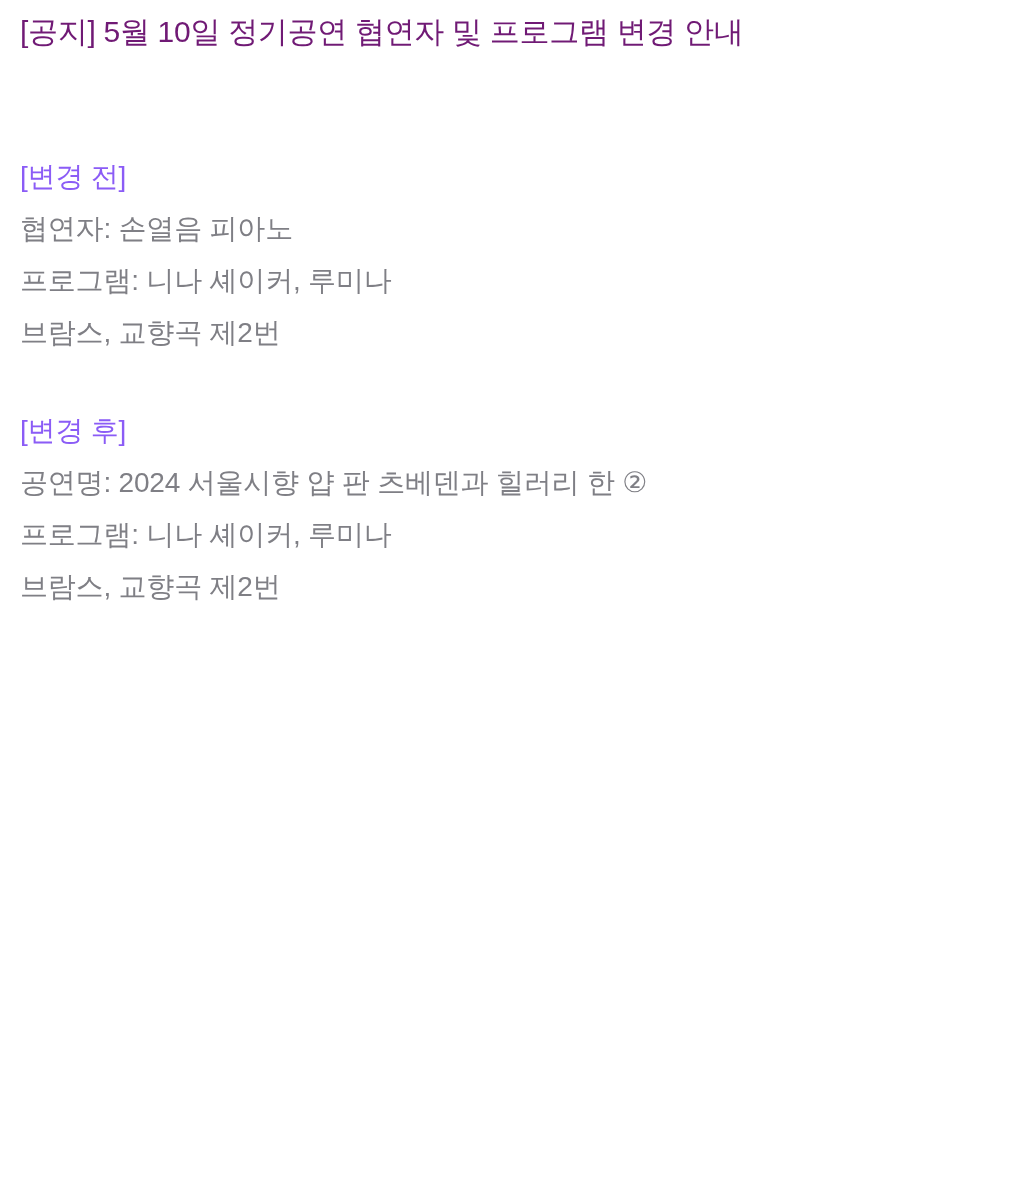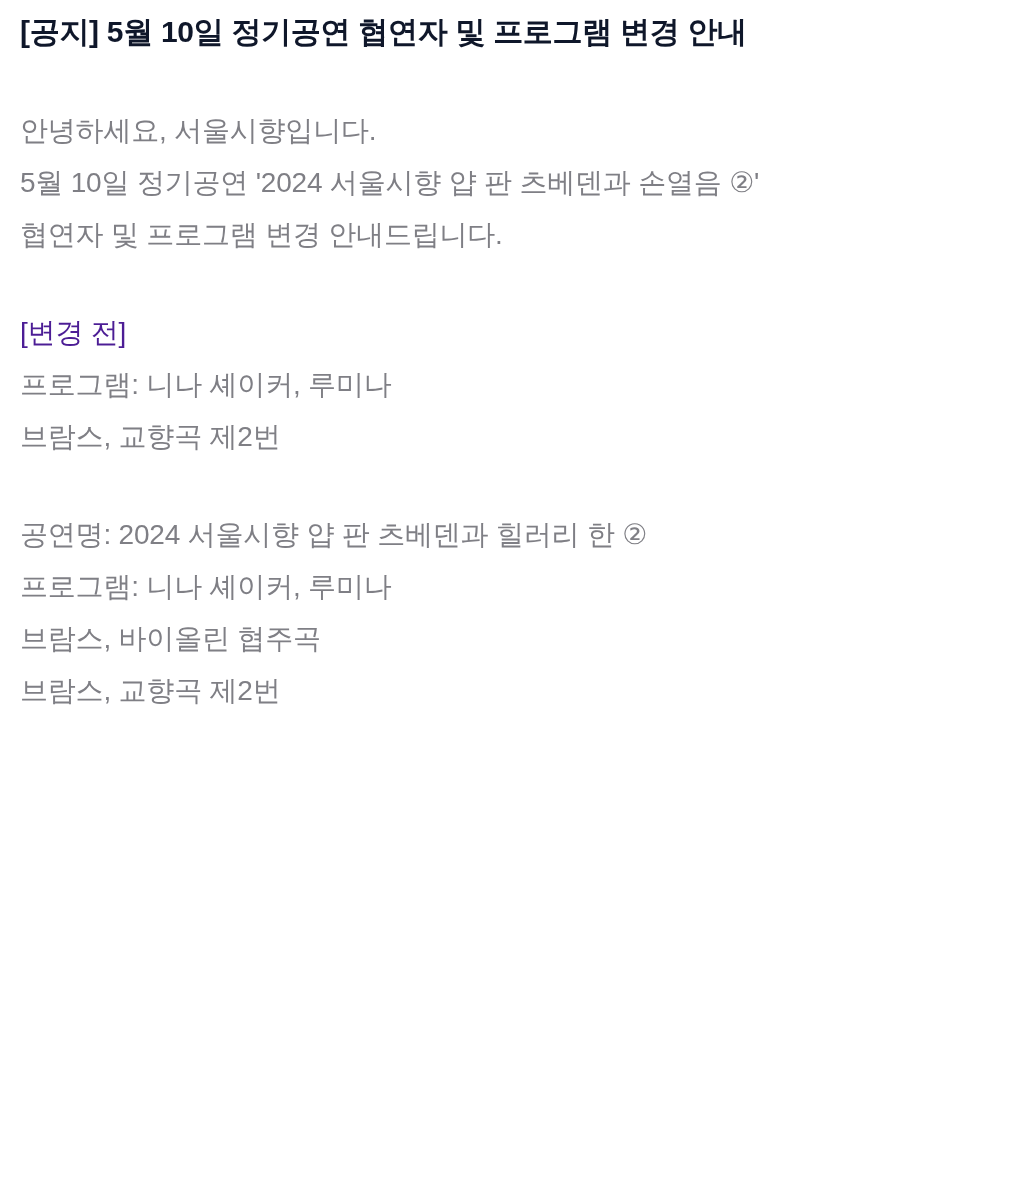--- a/index.html
+++ b/index.html
@@ -14,22 +14,22 @@
     color: #7b7b80;
     -webkit-font-smoothing: antialiased;
   }
   .page {
     box-sizing: border-box;
     width: 1024px;
     padding: 12px 20px 20px 20px;
   }
   .notice-title {
     font-size: 30px;
-    font-weight: bold;
-    color: #0f172a;
+    font-weight: normal;
+    color: #701a75;
     line-height: 1.35;
     margin: 0 0 0 0;
     letter-spacing: -0.3px;
   }
   .body-block {
     margin-top: 0;
   }
   .spacer-lg {
     height: 52px;
   }
@@ -39,49 +39,45 @@
   .para-line {
     font-size: 28px;
     line-height: 52px;
     color: #7f7f85;
     letter-spacing: -0.2px;
     white-space: pre-wrap;
   }
   .section-label {
     font-size: 28px;
     line-height: 52px;
-    color: #4c1d95;
+    color: #8b5cf6;
     letter-spacing: -0.2px;
   }
 </style>
 </head>
 <body>
 
 <div class="page">
 
   <h1 class="notice-title">[공지] 5월 10일 정기공연 협연자 및 프로그램 변경 안내</h1>
 
   <div class="spacer-lg"></div>
 
-  <div class="body-block">
-    <div class="para-line">안녕하세요, 서울시향입니다.</div>
-    <div class="para-line">5월 10일 정기공연 '2024 서울시향 얍 판 츠베덴과 손열음 ②'</div>
-    <div class="para-line">협연자 및 프로그램 변경 안내드립니다.</div>
-  </div>
 
   <div class="spacer-md"></div>
 
   <div class="body-block">
     <div class="section-label">[변경 전]</div>
+    <div class="para-line">협연자: 손열음 피아노</div>
     <div class="para-line">프로그램: 니나 셰이커, 루미나</div>
     <div class="para-line">브람스, 교향곡 제2번</div>
   </div>
 
   <div class="spacer-md"></div>
 
   <div class="body-block">
+    <div class="section-label">[변경 후]</div>
     <div class="para-line">공연명: 2024 서울시향 얍 판 츠베덴과 힐러리 한 ②</div>
     <div class="para-line">프로그램: 니나 셰이커, 루미나</div>
-    <div class="para-line">브람스, 바이올린 협주곡</div>
     <div class="para-line">브람스, 교향곡 제2번</div>
   </div>
 
 </div>
 
 </body></html>

